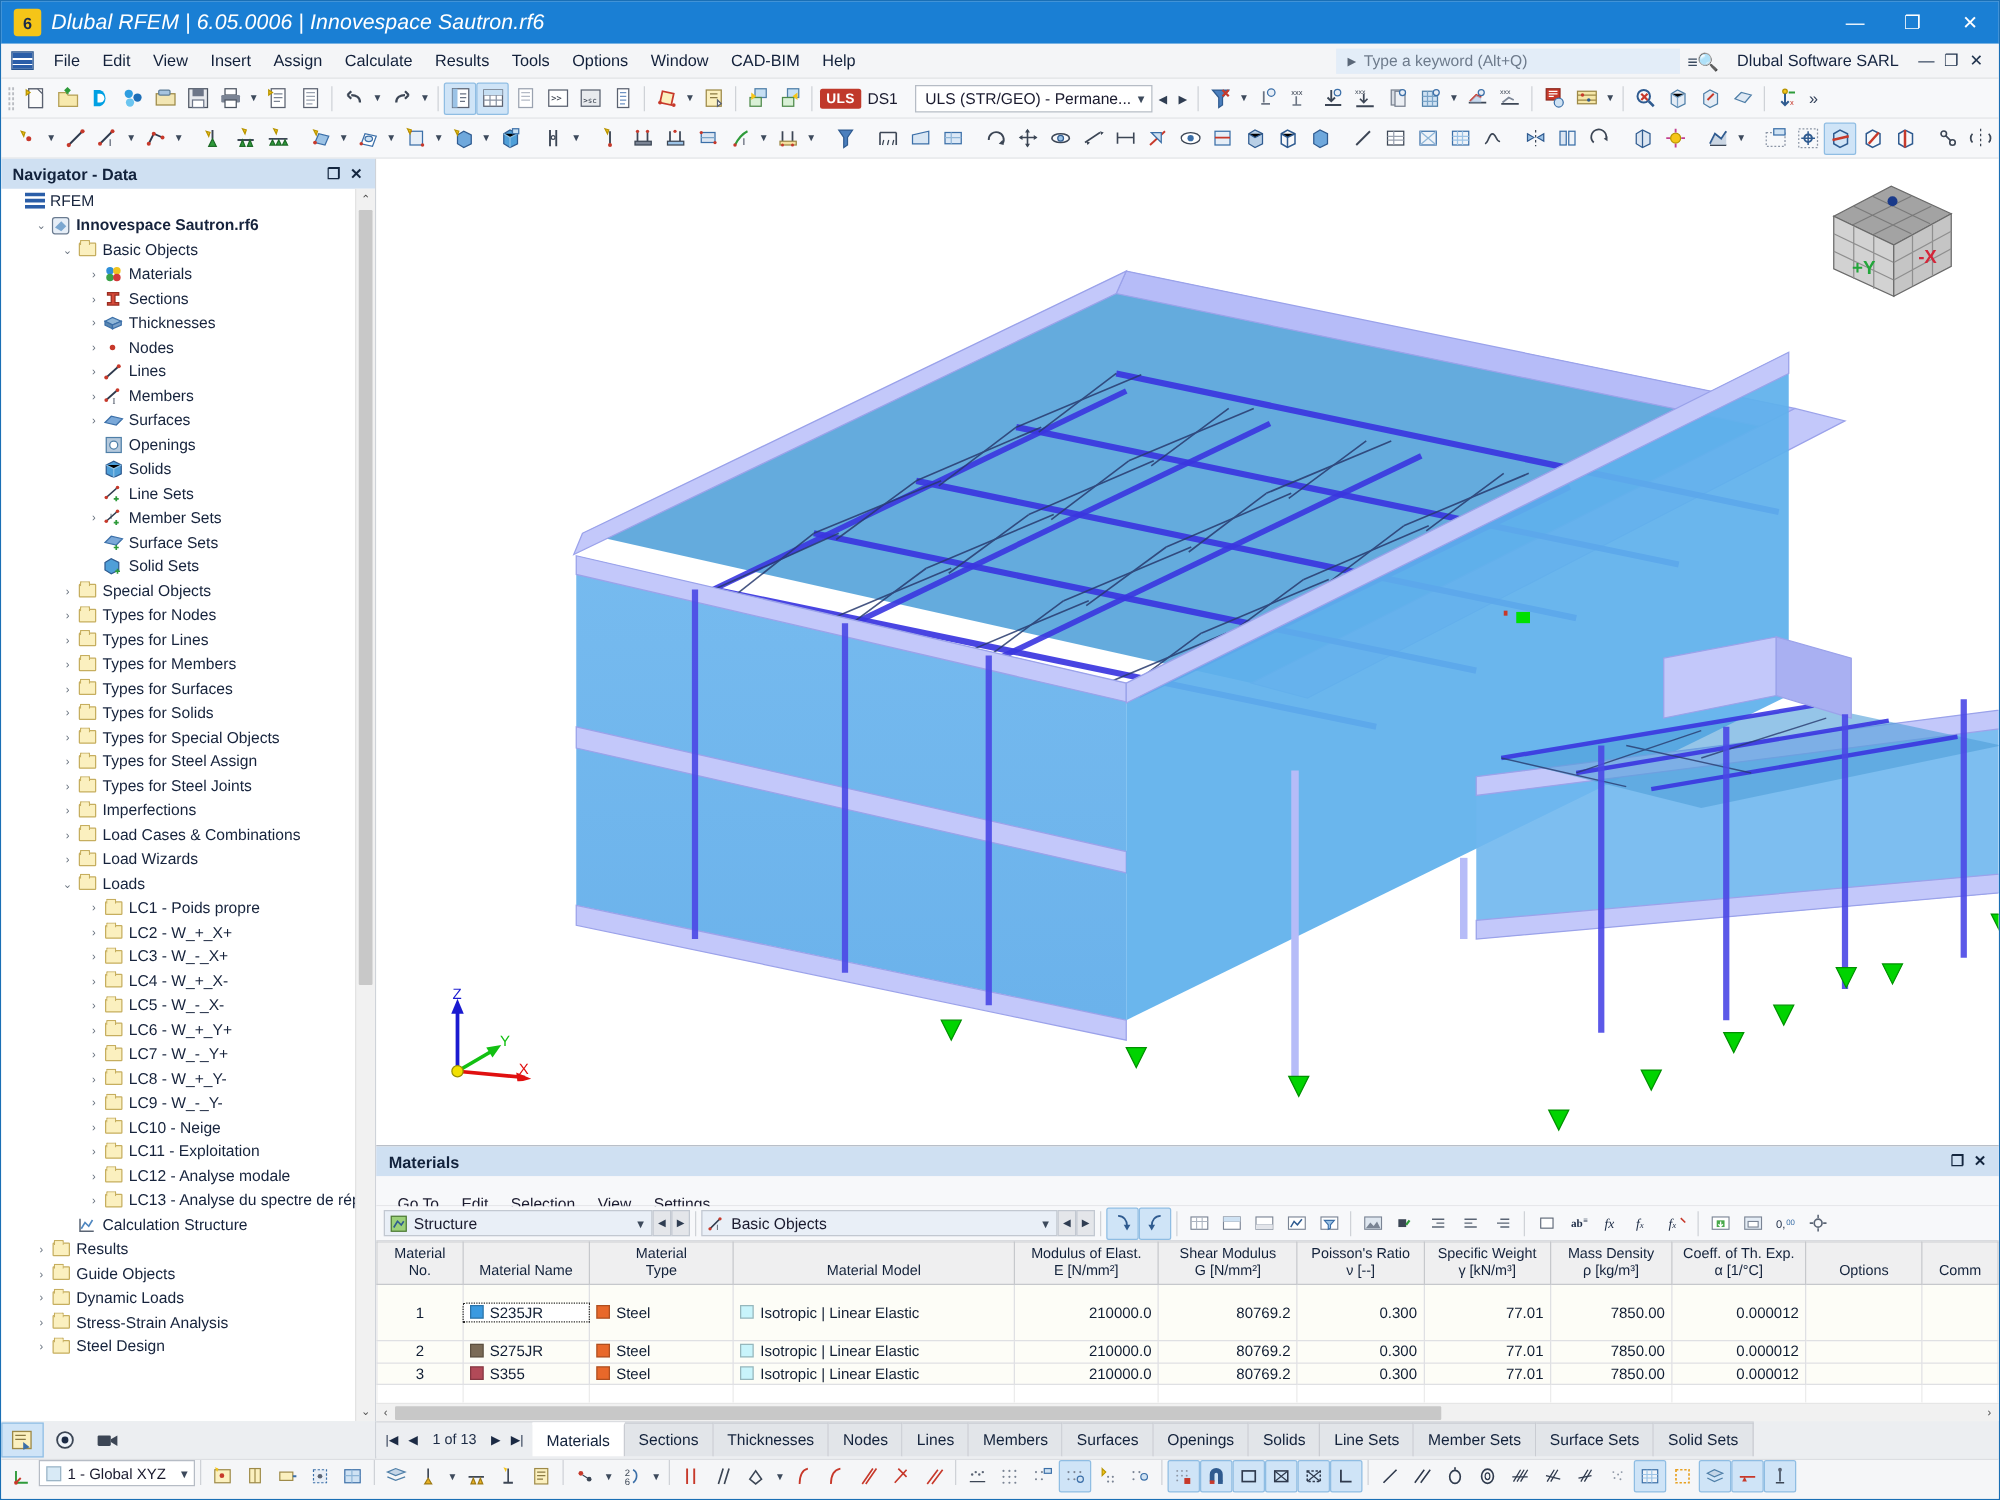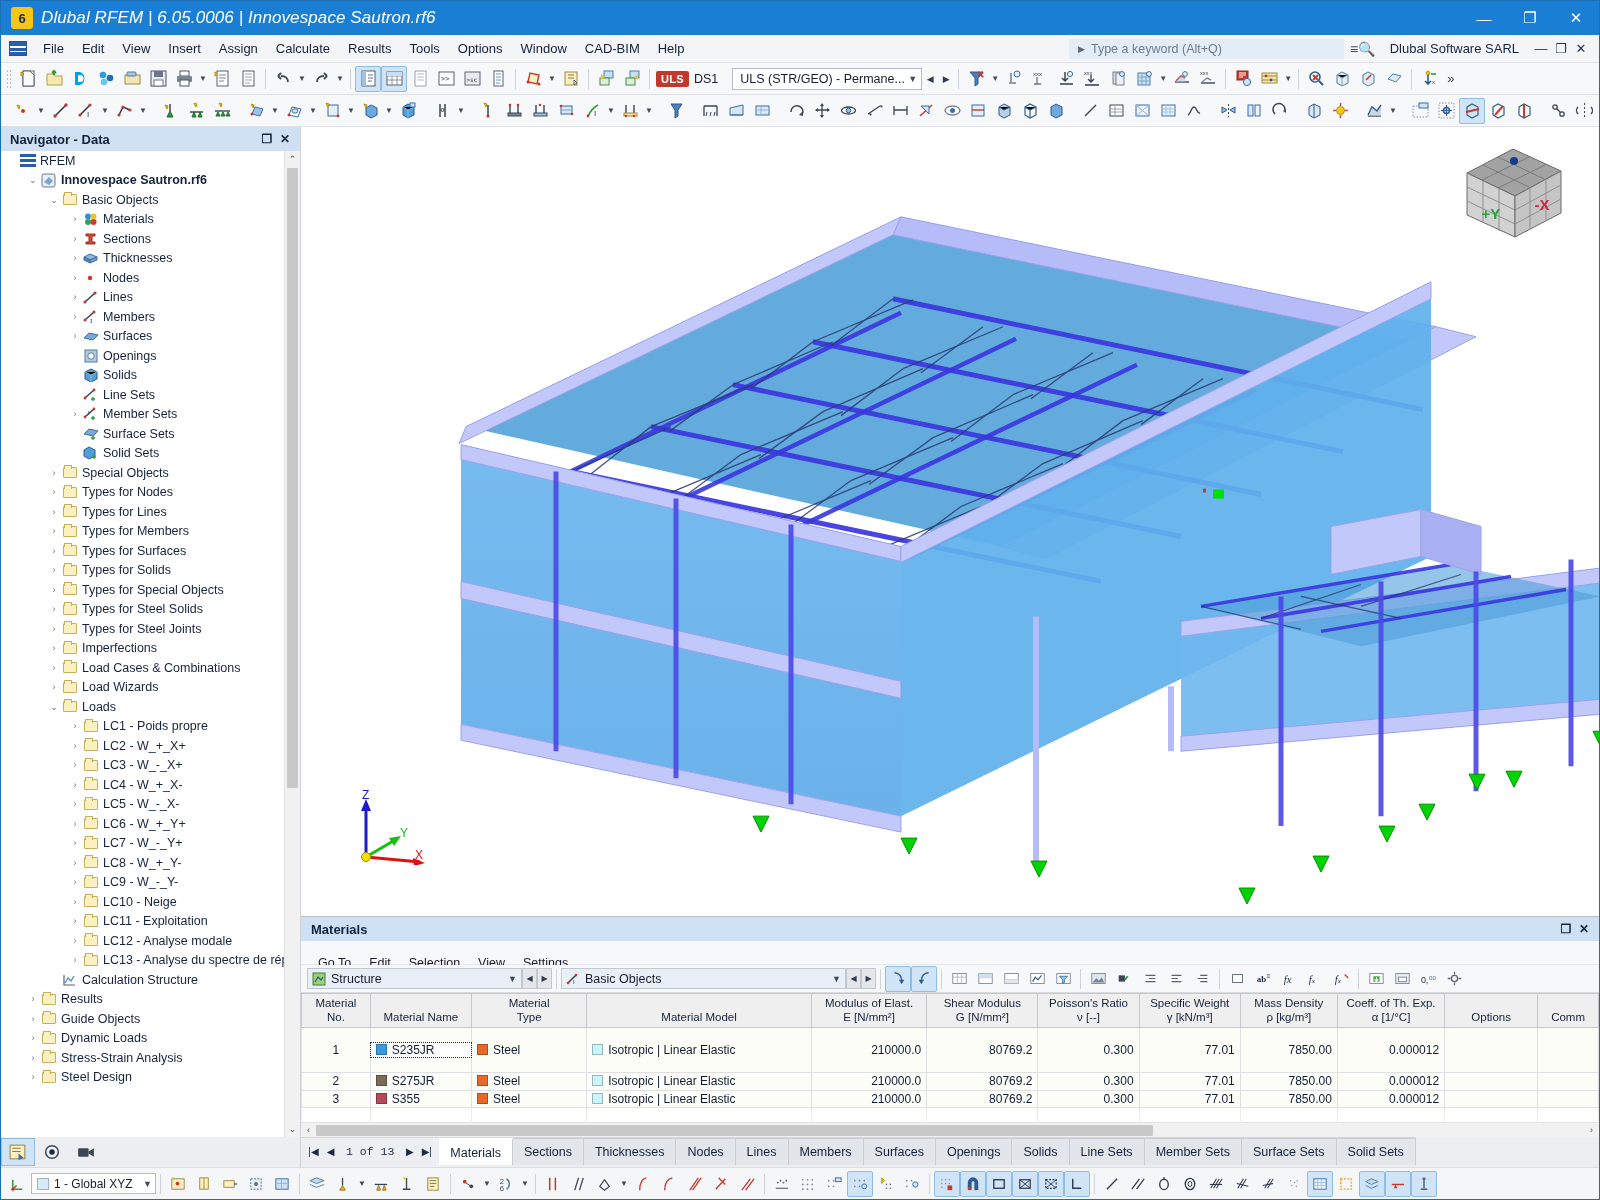--- a/index.html
+++ b/index.html
@@ -175,37 +175,37 @@
   .hscroll .htrack { flex: 1; height: 15px; position: relative; }
   .hscroll .hthumb { position: absolute; left: 0; top: 2px; height: 11px;
                      background: #c8c8c8; border-radius: 1px; }
 
   
   .tabrow { height: 28px; background: #eceef1; display: flex; align-items: stretch;
             flex-shrink: 0; border-top: 1px solid #d5d7db; }
   .pager { display: flex; align-items: center; padding: 0 4px; font-size: 11.5px;
            color: #1b2a44; flex-shrink: 0; }
   .pager .pb { width: 17px; text-align: center; font-size: 10px; }
-  .pager .pinfo { padding: 0 7px; font-family: Liberation Mono, monospace; }
+  .pager .pinfo { padding: 0 7px; }
   .tab { display: flex; align-items: center; padding: 0 11px; font-size: 12.5px;
          background: #e2e5e9; border-right: 1px solid #c9ccd2; border-top: 1px solid #c9ccd2;
          color: #13223b; }
   .tab.active { background: #fff; font-weight: normal; border-top: 2px solid #fff; }
   .tabfill { flex: 1; background: #eceef1; border-top: 1px solid #c9ccd2; }
 
   
   .bottomarea { display: flex; flex-direction: column; flex-shrink: 0; }
   .strip-row { display: flex; height: 30px; background: #eceef1; }
   .dockstrip { width: 300px; display: flex; align-items: center; background: #eceef1;
                border-right: 1px solid #cfd3d9; flex-shrink: 0; }
   .dbtn { width: 34px; height: 28px; display: flex; align-items: center;
           justify-content: center; border: 1px solid transparent; }
   .dbtn.on { background: #cfe4f7; border-color: #8fbde3; }
 
-  .statusbar2 { height: 32px; background: #f5f6f8; display: flex; align-items: center;
+  .statusbar2 { height: 32px; background: #f5f6f8; display: flex; 
                 border-top: 1px solid #dcdee2; padding-left: 4px; overflow: hidden; }
   .cs-combo { width: 125px; height: 21px; background: #fff; border: 1px solid #b6bcc5;
               display: flex; align-items: center; padding: 0 3px 0 5px; font-size: 12px; }
   .cs-combo .csw { width: 12px; height: 12px; background: #d8eaf6; border: 1px solid #9cb5c6;
                    margin-right: 5px; }
   .statusbar3 { height: 22px; background: #eceef1; display: flex; align-items: center;
                 border-top: 1px solid #dcdee2; font-size: 12px; color: #13223b; }
   .sb-cell { border-right: 1px solid #d3d6db; height: 22px; display: flex;
              align-items: center; padding: 0 10px; }
   .sb-grow { flex: 1; }
@@ -1116,21 +1116,21 @@
               <span class="tico">
                 <span class="folder"></span>
               </span>
               <span class="tlabel">Types for Special Objects</span>
             </div>
             <div class="tnode" style="padding-left: 46px;">
               <span class="twist">›</span>
               <span class="tico">
                 <span class="folder"></span>
               </span>
-              <span class="tlabel">Types for Steel Solids</span>
+              <span class="tlabel">Types for Steel Assign</span>
             </div>
             <div class="tnode" style="padding-left: 46px;">
               <span class="twist">›</span>
               <span class="tico">
                 <span class="folder"></span>
               </span>
               <span class="tlabel">Types for Steel Joints</span>
             </div>
             <div class="tnode" style="padding-left: 46px;">
               <span class="twist">›</span>

